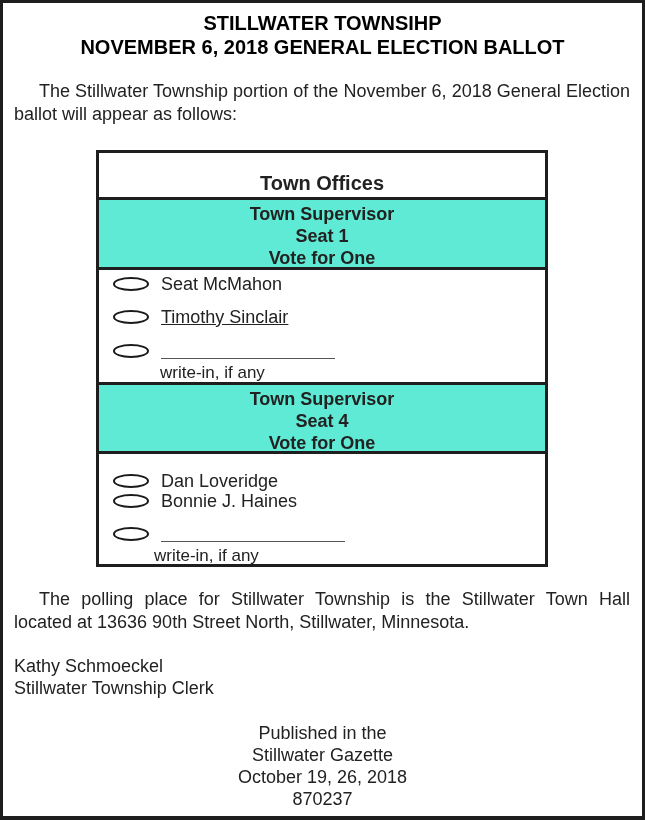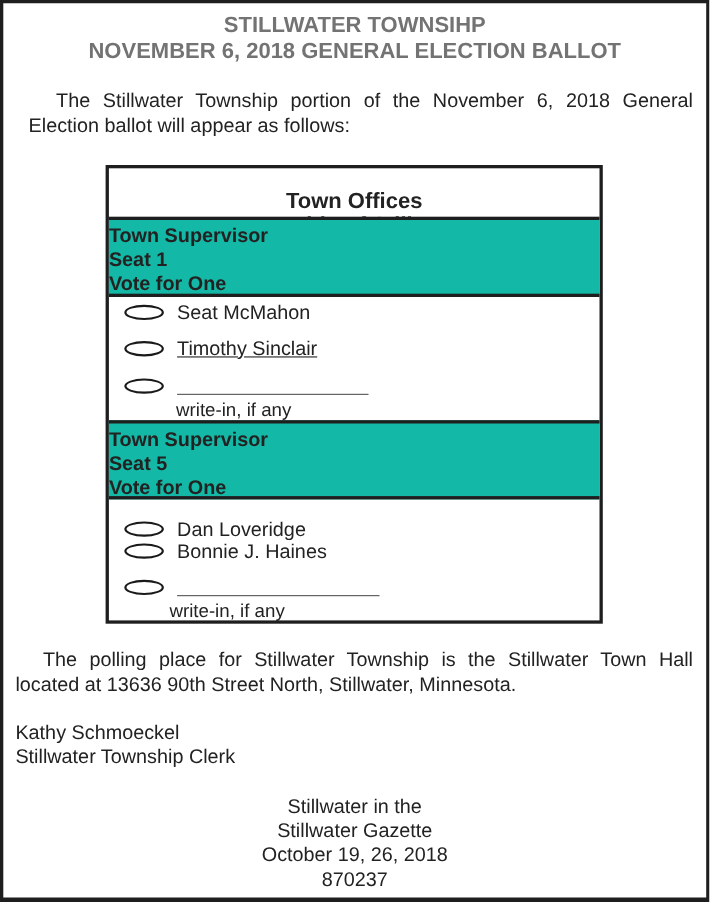--- a/index.html
+++ b/index.html
@@ -10,45 +10,45 @@
       box-sizing: border-box;
       border: 3px solid #1e1e1e;
       border-bottom-width: 4px;
       background: #ffffff;
       color: #222222;
       font-family: "Liberation Sans", "DejaVu Sans", sans-serif;
     }
     .heading {
       position: absolute; left: 0; right: 0; top: 8px;
       text-align: center; font-weight: bold; font-size: 20px; line-height: 24px;
-      color: #737373;
+      color: #000000;
     }
     .intro {
-      position: absolute; left: 23px; right: 12px; top: 77px;
+      position: absolute; left: 11px; right: 12px; top: 77px;
       font-size: 18px; line-height: 23px; text-align: justify;
       text-indent: 25px;
     }
     .ballot {
       position: absolute; left: 93px; top: 147px;
       width: 452px; height: 417px;
       box-sizing: border-box;
       border: 3px solid #1e1e1e;
       background: #fff;
     }
     .ballot-title {
       height: 47px; box-sizing: border-box;
       border-bottom: 3px solid #1e1e1e;
       text-align: center; font-weight: bold; font-size: 20px; line-height: 22px;
       padding-top: 19px; overflow: hidden;
     }
     .race-header {
       height: 70px; box-sizing: border-box;
-      background: #14b8a6;
+      background: #5eead4;
       border-bottom: 3px solid #1e1e1e;
-      text-align: left; font-weight: bold; font-size: 18px; line-height: 22px;
+      text-align: center; font-weight: bold; font-size: 18px; line-height: 22px;
       padding-top: 3px; overflow: hidden;
     }
     .race-header.second { border-top: 3px solid #1e1e1e; height: 72px; }
     .candidates { position: relative; height: 112px; }
     .cand {
       position: absolute; left: 14px; height: 22px;
       display: flex; align-items: center;
       font-size: 18px;
     }
     .oval {
@@ -110,21 +110,21 @@
       </div>
       <div class="cand" style="top:70px;">
         <span class="oval"></span>
         <span class="writein-line"></span>
       </div>
       <span class="writein-label" style="top:94px;">write-in, if any</span>
     </div>
 
     <div class="race-header second">
       <span class="line">Town Supervisor</span>
-      <span class="line">Seat 5</span>
+      <span class="line">Seat 4</span>
       <span class="line">Vote for One</span>
     </div>
     <div class="candidates">
       <div class="cand" style="top:16px;">
         <span class="oval"></span>
         <span>Dan Loveridge</span>
       </div>
       <div class="cand" style="top:36px;text-align:right;">
         <span class="oval"></span>
         <span>Bonnie J. Haines</span>
@@ -138,19 +138,19 @@
   </div>
 
   <p class="para2" style="margin:0;">The polling place for Stillwater Township is the Stillwater Town Hall located at 13636 90th Street North, Stillwater, Minnesota.</p>
 
   <div class="signature">
     <span class="line">Kathy Schmoeckel</span>
     <span class="line">Stillwater Township Clerk</span>
   </div>
 
   <div class="pub">
-    <span class="line">Stillwater in the</span>
+    <span class="line">Published in the</span>
     <span class="line">Stillwater Gazette</span>
     <span class="line">October 19, 26, 2018</span>
     <span class="line">870237</span>
   </div>
 
 </div>
 
 </body></html>

